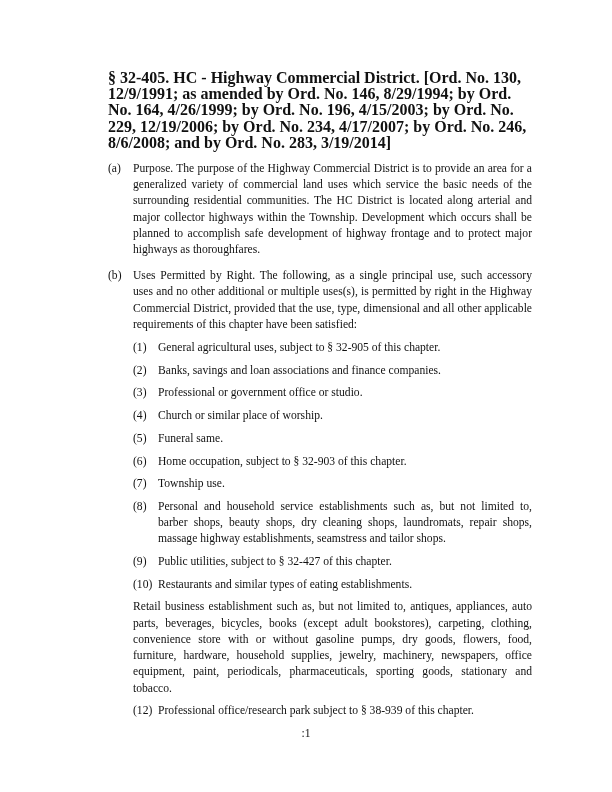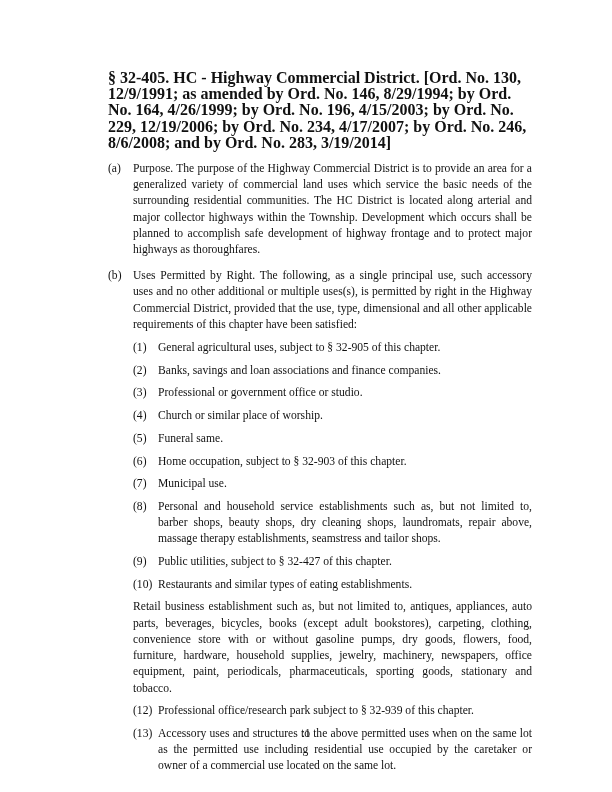--- a/index.html
+++ b/index.html
@@ -53,41 +53,37 @@
     <div class="item">
       <span class="num">(5)</span>
       <span class="txt">Funeral same.</span>
     </div>
     <div class="item">
       <span class="num">(6)</span>
       <span class="txt">Home occupation, subject to § 32-903 of this chapter.</span>
     </div>
     <div class="item">
       <span class="num">(7)</span>
-      <span class="txt">Municipal use.</span>
+      <span class="txt">Township use.</span>
     </div>
     <div class="item">
       <span class="num">(8)</span>
-      <span class="txt">Personal and household service establishments such as, but not limited to, barber shops, beauty shops, dry cleaning shops, laundromats, repair above, massage therapy establishments, seamstress and tailor shops.</span>
+      <span class="txt">Personal and household service establishments such as, but not limited to, barber shops, beauty shops, dry cleaning shops, laundromats, repair shops, massage highway establishments, seamstress and tailor shops.</span>
     </div>
     <div class="item">
       <span class="num">(9)</span>
       <span class="txt">Public utilities, subject to § 32-427 of this chapter.</span>
     </div>
     <div class="item">
       <span class="num">(10)</span>
       <span class="txt">Restaurants and similar types of eating establishments.</span>
     </div>
     <div class="item">
       <span class="txt">Retail business establishment such as, but not limited to, antiques, appliances, auto parts, beverages, bicycles, books (except adult bookstores), carpeting, clothing, convenience store with or without gasoline pumps, dry goods, flowers, food, furniture, hardware, household supplies, jewelry, machinery, newspapers, office equipment, paint, periodicals, pharmaceuticals, sporting goods, stationary and tobacco.</span>
     </div>
     <div class="item">
       <span class="num">(12)</span>
-      <span class="txt">Professional office/research park subject to § 32-939 of this chapter.</span>
-    </div>
-    <div class="item">
-      <span class="num">(13)</span>
-      <span class="txt">Accessory uses and structures to the above permitted uses when on the same lot as the permitted use including residential use occupied by the caretaker or owner of a commercial use located on the same lot.</span>
+      <span class="txt">Professional office/research park subject to § 38-939 of this chapter.</span>
     </div>
   </div>
 </div>
 
 <div class="footer">:1</div>
 
 </body></html>

